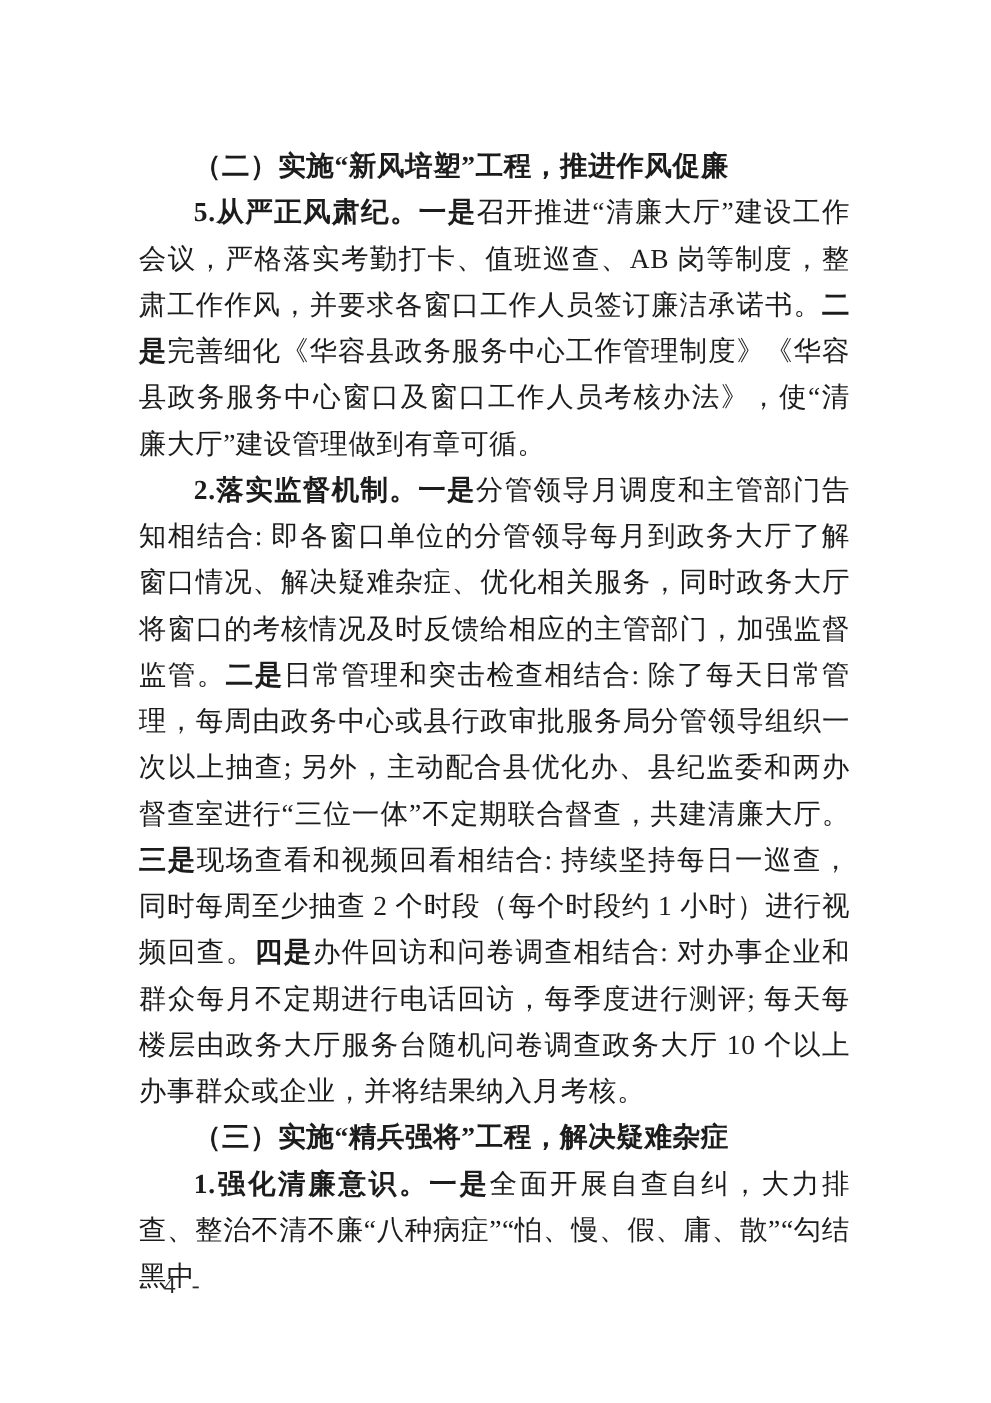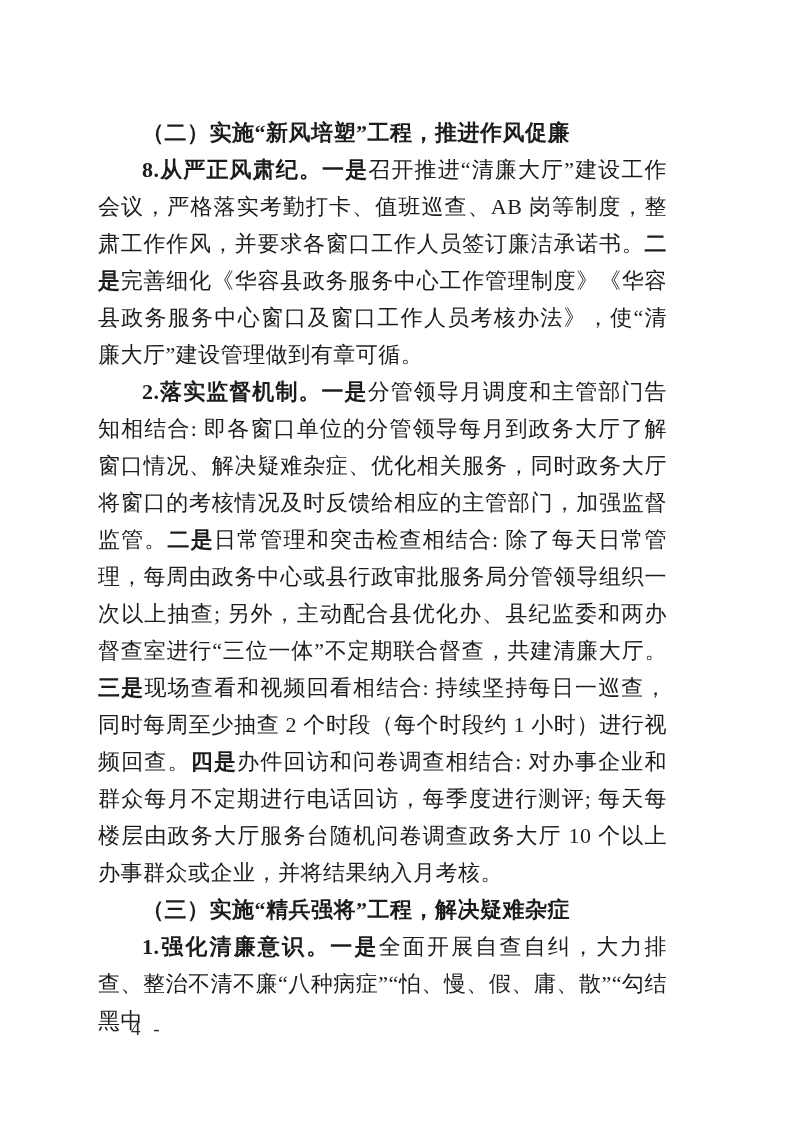--- a/index.html
+++ b/index.html
@@ -11,21 +11,21 @@
     position: relative;
     width: 793px;
     height: 1122px;
     background: #ffffff;
     overflow: hidden;
     font-family: "Liberation Serif", "DejaVu Serif", serif;
     color: #1c1c1c;
   }
   .content {
     position: absolute;
-    left: 98px;
+    left: 111px;
     top: 114px;
     width: 569px;
     font-size: 22px;
     line-height: 37px;
     text-align: justify;
     letter-spacing: 0.5px;
   }
   .para {
     margin: 0;
     text-indent: 2em;
@@ -46,19 +46,19 @@
     color: #2a2a2a;
     font-family: "Liberation Serif", "DejaVu Serif", serif;
   }
 </style>
 </head>
 <body>
 
 <div class="page">
   <main class="content" id="doc-body">
       <p class="para heading"><span class="run bold">（二）实施“新风培塑”工程，推进作风促廉</span></p>
-      <p class="para"><span class="run bold">8.从严正风肃纪。</span><span class="run bold">一是</span><span class="run">召开推进“清廉大厅”建设工作会议，严格落实考勤打卡、值班巡查、AB 岗等制度，整肃工作作风，并要求各窗口工作人员签订廉洁承诺书。</span><span class="run bold">二是</span><span class="run">完善细化《华容县政务服务中心工作管理制度》《华容县政务服务中心窗口及窗口工作人员考核办法》，使“清廉大厅”建设管理做到有章可循。</span></p>
+      <p class="para"><span class="run bold">5.从严正风肃纪。</span><span class="run bold">一是</span><span class="run">召开推进“清廉大厅”建设工作会议，严格落实考勤打卡、值班巡查、AB 岗等制度，整肃工作作风，并要求各窗口工作人员签订廉洁承诺书。</span><span class="run bold">二是</span><span class="run">完善细化《华容县政务服务中心工作管理制度》《华容县政务服务中心窗口及窗口工作人员考核办法》，使“清廉大厅”建设管理做到有章可循。</span></p>
       <p class="para"><span class="run bold">2.落实监督机制。</span><span class="run bold">一是</span><span class="run">分管领导月调度和主管部门告知相结合: 即各窗口单位的分管领导每月到政务大厅了解窗口情况、解决疑难杂症、优化相关服务，同时政务大厅将窗口的考核情况及时反馈给相应的主管部门，加强监督监管。</span><span class="run bold">二是</span><span class="run">日常管理和突击检查相结合: 除了每天日常管理，每周由政务中心或县行政审批服务局分管领导组织一次以上抽查; 另外，主动配合县优化办、县纪监委和两办督查室进行“三位一体”不定期联合督查，共建清廉大厅。</span><span class="run bold">三是</span><span class="run">现场查看和视频回看相结合: 持续坚持每日一巡查，同时每周至少抽查 2 个时段（每个时段约 1 小时）进行视频回查。</span><span class="run bold">四是</span><span class="run">办件回访和问卷调查相结合: 对办事企业和群众每月不定期进行电话回访，每季度进行测评; 每天每楼层由政务大厅服务台随机问卷调查政务大厅 10 个以上办事群众或企业，并将结果纳入月考核。</span></p>
       <p class="para heading"><span class="run bold">（三）实施“精兵强将”工程，解决疑难杂症</span></p>
       <p class="para"><span class="run bold">1.强化清廉意识。</span><span class="run bold">一是</span><span class="run">全面开展自查自纠，大力排查、整治不清不廉“八种病症”“怕、慢、假、庸、散”“勾结黑中</span></p>
     </main>
   <div class="page-number">- 4 -</div>
 </div>
 
 </body></html>

